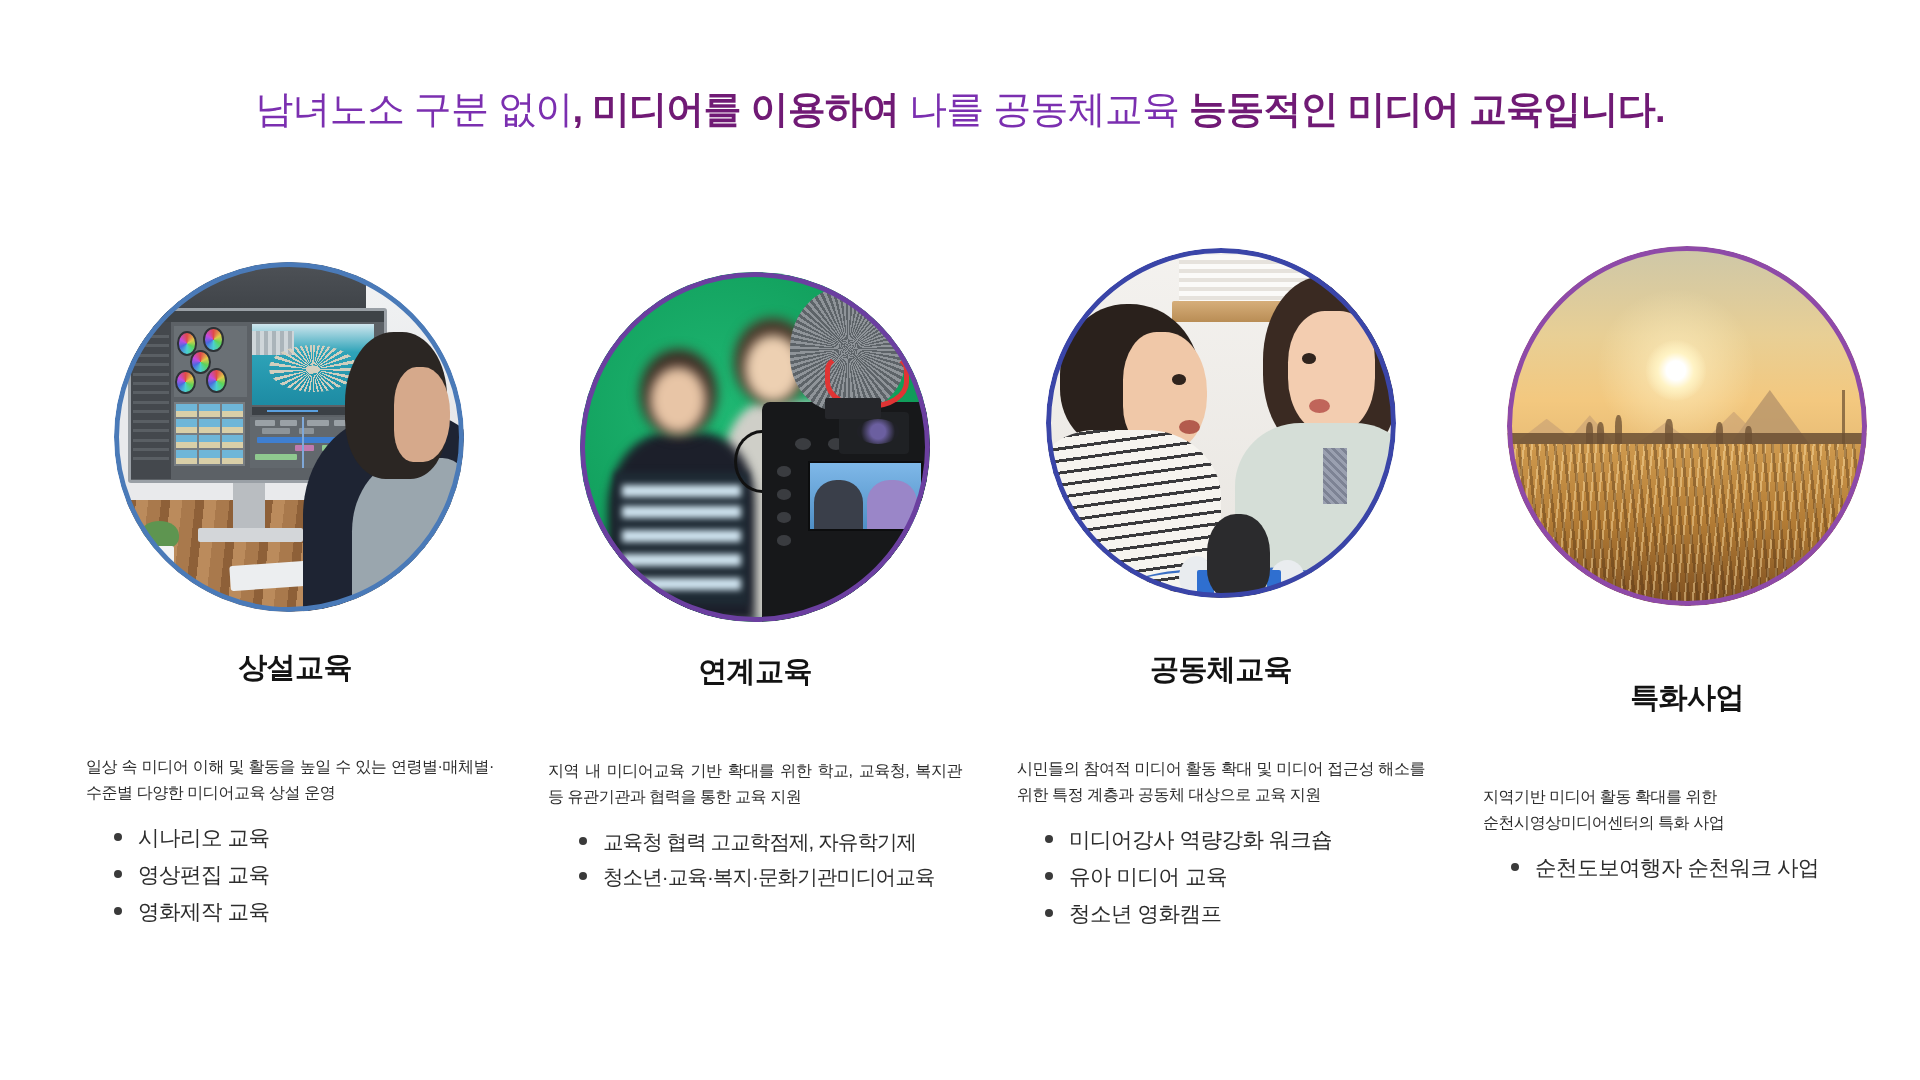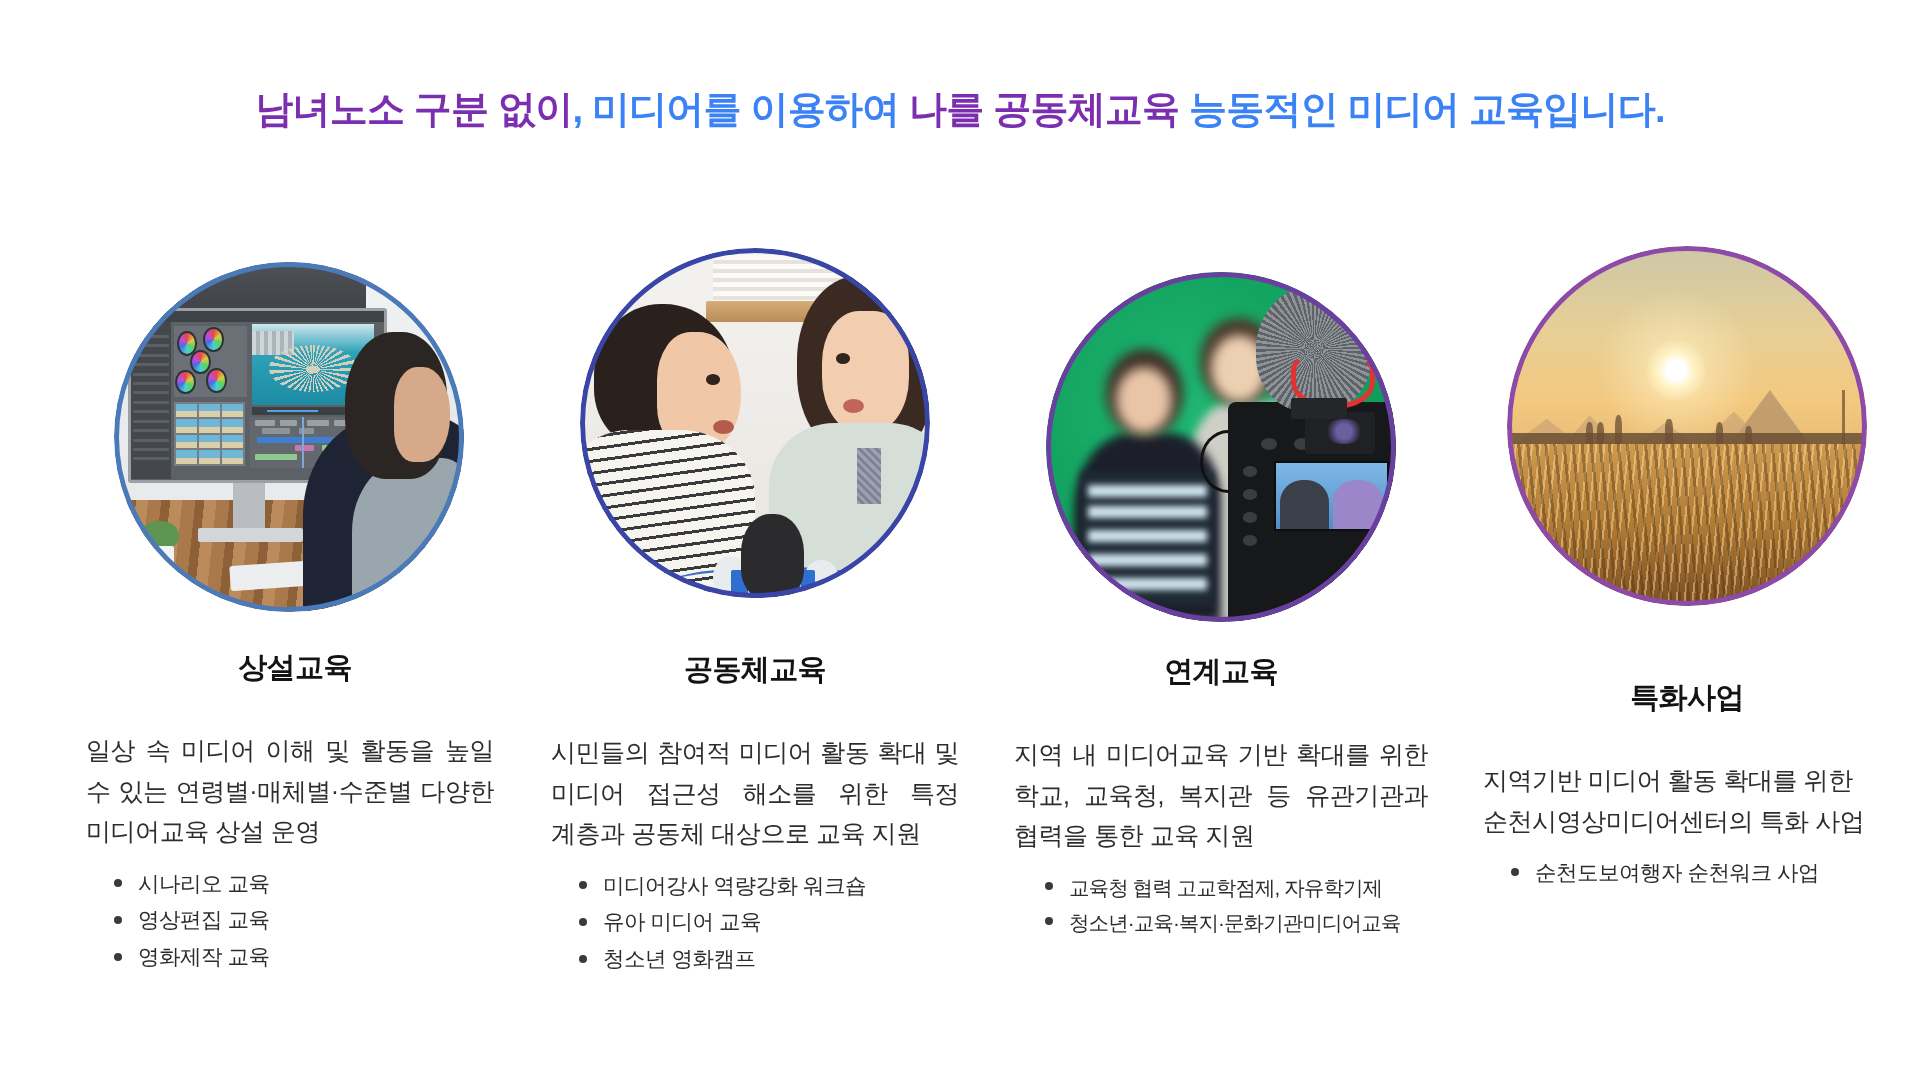--- a/index.html
+++ b/index.html
@@ -40,23 +40,23 @@
     margin-top: 9px;
     font-size: 38px;
     font-weight: 700;
     color: #1a1a1a;
     letter-spacing: -0.8px;
     line-height: 1.2;
     white-space: nowrap;
   }
   .hl-accent {
     color: #7b2fb0;
-    font-weight: 700;
-  }
-  .hl-plain { color: #3b82f6; }
+    font-weight: 400;
+  }
+  .hl-plain { color: #701a75; }
 
   
   .columns {
     position: absolute;
     top: 262px;
     left: 0;
     width: 1920px;
     display: flex;
     justify-content: flex-start;
     padding-left: 56px;
@@ -436,23 +436,23 @@
     letter-spacing: -0.6px;
     text-align: center;
     white-space: nowrap;
   }
   .col-1 .card-title { margin-top: 36px; margin-left: 12px; }
   .col-2 .card-title { margin-top: 52px; }
   .col-3 .card-title { margin-top: 30px; }
   .col-4 .card-title { margin-top: 72px; }
 
   .card-body {
-    margin-top: 42px;
+    margin-top: 66px;
     width: 408px;
-    font-size: 25px;
+    font-size: 16px;
     line-height: 1.62;
     color: #2d2d2d;
     text-align: justify;
     letter-spacing: -0.45px;
     word-break: keep-all;
   }
   .card-body p { margin: 0; }
 
   .bullets {
     margin-top: 14px;
@@ -585,63 +585,20 @@
         <p>일상 속 미디어 이해 및 활동을 높일 수 있는 연령별·매체별·수준별 다양한 미디어교육 상설 운영</p>
       </div>
 
       <ul class="bullets">
         <li>시나리오 교육</li>
         <li>영상편집 교육</li>
         <li>영화제작 교육</li>
       </ul>
     </div>
 
-    <div class="col col-2">
-      <div class="circle-wrap">
-        <div class="circle-img">
-          <div class="sc-kids">
-            <div class="k-wall"></div>
-            <div class="k-blind"></div>
-            <div class="k-sill"></div>
-            <div class="k-table"></div>
-            <div class="girl-hair"></div>
-            <div class="girl-face"></div>
-            <div class="girl-eye"></div>
-            <div class="girl-mouth"></div>
-            <div class="girl-shirt"></div>
-            <div class="girl-tie"></div>
-            <div class="boy-hair"></div>
-            <div class="boy-face"></div>
-            <div class="boy-eye"></div>
-            <div class="boy-mouth"></div>
-            <div class="boy-shirt"></div>
-            <div class="wire"></div>
-            <div class="robot-arm-l"></div>
-            <div class="robot-arm-r"></div>
-            <div class="robot-blue-1"></div>
-            <div class="robot-blue-2"></div>
-            <div class="robot-head"></div>
-          </div>
-        </div>
-        <div class="circle-ring" style="border-color:#3a45a8"></div>
-      </div>
-
-      <div class="card-title">공동체교육</div>
-
-      <div class="card-body">
-        <p>시민들의 참여적 미디어 활동 확대 및 미디어 접근성 해소를 위한 특정 계층과 공동체 대상으로 교육 지원</p>
-      </div>
-
-      <ul class="bullets">
-        <li>미디어강사 역량강화 워크숍</li>
-        <li>유아 미디어 교육</li>
-        <li>청소년 영화캠프</li>
-      </ul>
-    </div>
-
     <div class="col col-3">
       <div class="circle-wrap">
         <div class="circle-img">
           <div class="sc-cam">
             <div class="green"></div>
             <div class="p-right-body"></div>
             <div class="p-right-head"></div>
             <div class="p-right-face"></div>
             <div class="p-left-body"></div>
             <div class="p-left-head"></div>
@@ -681,20 +638,63 @@
       <div class="card-body">
         <p>지역 내 미디어교육 기반 확대를 위한 학교, 교육청, 복지관 등 유관기관과 협력을 통한 교육 지원</p>
       </div>
 
       <ul class="bullets">
         <li>교육청 협력 고교학점제, 자유학기제</li>
         <li>청소년·교육·복지·문화기관미디어교육</li>
       </ul>
     </div>
 
+    <div class="col col-2">
+      <div class="circle-wrap">
+        <div class="circle-img">
+          <div class="sc-kids">
+            <div class="k-wall"></div>
+            <div class="k-blind"></div>
+            <div class="k-sill"></div>
+            <div class="k-table"></div>
+            <div class="girl-hair"></div>
+            <div class="girl-face"></div>
+            <div class="girl-eye"></div>
+            <div class="girl-mouth"></div>
+            <div class="girl-shirt"></div>
+            <div class="girl-tie"></div>
+            <div class="boy-hair"></div>
+            <div class="boy-face"></div>
+            <div class="boy-eye"></div>
+            <div class="boy-mouth"></div>
+            <div class="boy-shirt"></div>
+            <div class="wire"></div>
+            <div class="robot-arm-l"></div>
+            <div class="robot-arm-r"></div>
+            <div class="robot-blue-1"></div>
+            <div class="robot-blue-2"></div>
+            <div class="robot-head"></div>
+          </div>
+        </div>
+        <div class="circle-ring" style="border-color:#3a45a8"></div>
+      </div>
+
+      <div class="card-title">공동체교육</div>
+
+      <div class="card-body">
+        <p>시민들의 참여적 미디어 활동 확대 및 미디어 접근성 해소를 위한 특정 계층과 공동체 대상으로 교육 지원</p>
+      </div>
+
+      <ul class="bullets">
+        <li>미디어강사 역량강화 워크숍</li>
+        <li>유아 미디어 교육</li>
+        <li>청소년 영화캠프</li>
+      </ul>
+    </div>
+
     <div class="col col-4">
       <div class="circle-wrap">
         <div class="circle-img">
           <div class="sc-field">
             <div class="sky"></div>
             <div class="sunglow"></div>
             <div class="sun"></div>
             <div class="mtn-big"></div>
             <div class="mtn" style="left:2%;top:48%;width:18%;height:7%;clip-path:polygon(50% 0,100% 100%,0 100%)"></div>
             <div class="mtn" style="left:16%;top:47%;width:14%;height:8%;clip-path:polygon(50% 0,100% 100%,0 100%)"></div>

